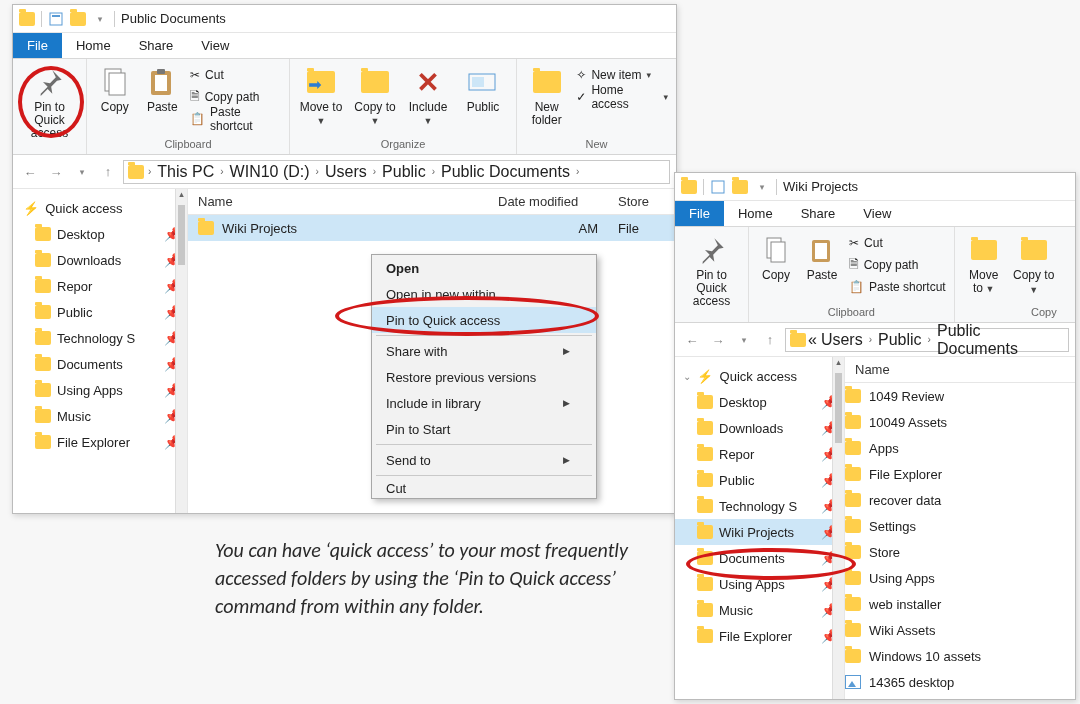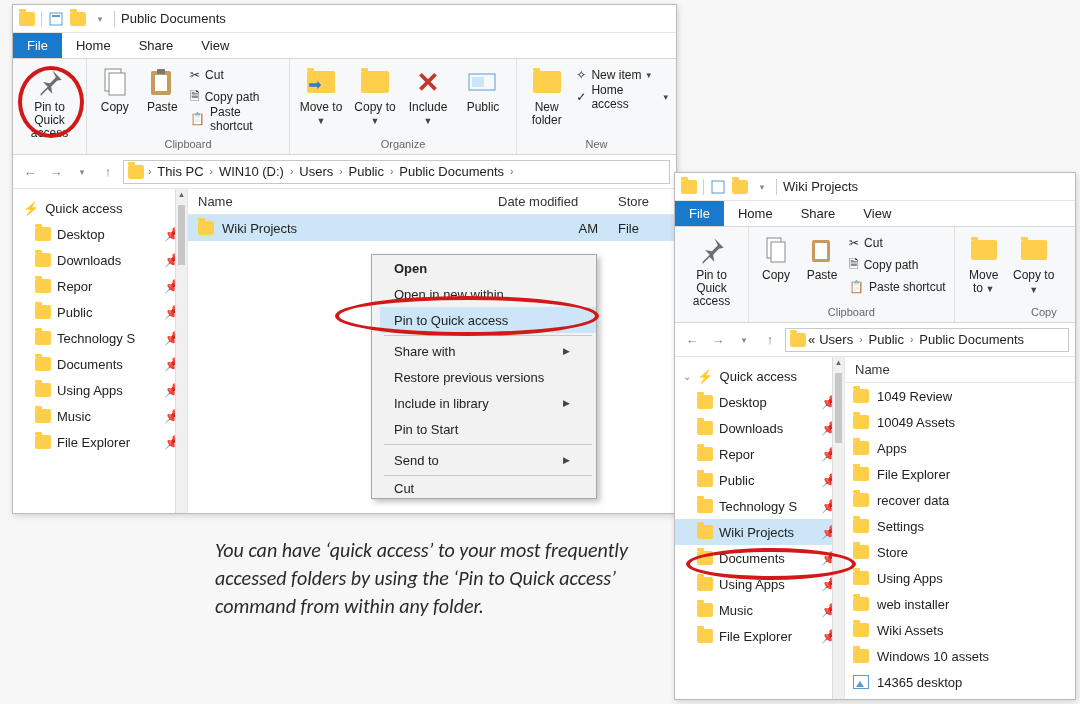--- a/index.html
+++ b/index.html
@@ -19,49 +19,49 @@
   .rgroup .row { display:flex; align-items:flex-start; gap:4px; flex:1;}
   .grouplabel { font-size:11px; color:#666; text-align:center; padding-top:2px; height:16px;}
   .vbtn { display:flex; flex-direction:column; align-items:center; justify-content:flex-start; width:62px; padding:2px; gap:2px; font-size:12px; text-align:center; line-height:13px;}
   .vbtn .big { width:34px; height:34px; display:flex; align-items:center; justify-content:center;}
   .smallstack { display:flex; flex-direction:column; gap:2px; padding:2px; font-size:12px;}
   .smallrow { display:flex; align-items:center; gap:5px; height:20px;}
   .tri { font-size:9px; color:#444;}
   .navrow { height:34px; display:flex; align-items:center; gap:4px; padding:2px 6px; background:#fff; border-bottom:1px solid #e6e6e6;}
   .navbtn { width:22px; height:22px; display:flex; align-items:center; justify-content:center; color:#777; }
   .addrbar { flex:1; height:24px; border:1px solid #c8c8c8; display:flex; align-items:center; gap:0; padding:0 4px; background:#fff;}
-  .crumb { display:flex; align-items:center; gap:3px; padding:0 2px; font-size:13px;}
+  .crumb { display:flex; align-items:center; gap:3px; padding:0 2px; font-size:16px;}
   .chv { color:#666; font-size:10px; padding:0 4px;}
   .body1 { display:flex; height:calc(100% - 28px - 26px - 96px - 34px); }
   .sidebar { width:175px; border-right:1px solid #e6e6e6; overflow:hidden; padding:6px 0; position:relative;}
   .sbitem { display:flex; align-items:center; gap:6px; height:26px; padding:0 6px 0 22px; font-size:13px;}
   .sbitem .pin { margin-left:auto; color:#777; font-size:13px;}
   .folder { width:16px; height:14px; background:#ffcf4b; border-radius:2px; position:relative; display:inline-block;}
   .folder::before{content:"";position:absolute;top:-3px;left:0;width:7px;height:3px;background:#ffcf4b;border-radius:1px 1px 0 0;}
   .filescol { flex:1; display:flex; flex-direction:column; }
   .colhdr { display:flex; height:26px; align-items:center; border-bottom:1px solid #e6e6e6; font-size:13px; color:#333;}
   .colhdr > div { padding:0 10px;}
   .row-item { display:flex; align-items:center; height:26px; font-size:13px; }
   .row-item.sel { background:#cde6f7; }
   .row-item > div { padding:0 10px;}
   
-  .ctx { position:absolute; background:#f2f2f2; border:1px solid #a7a7a7; box-shadow:3px 3px 6px rgba(0,0,0,.25); font-size:13px; z-index:20;padding-left:8px;}
+  .ctx { position:absolute; background:#f2f2f2; border:1px solid #a7a7a7; box-shadow:3px 3px 6px rgba(0,0,0,.25); font-size:13px; z-index:20;}
   .ctx-item { height:26px; display:flex; align-items:center; padding:0 26px 0 14px; white-space:nowrap; gap:30px; justify-content:space-between;}
   .ctx-sep { height:1px; background:#c9c9c9; margin:2px 4px;}
   .ctx-item.hl { background:#cde6f7;}
   .ctx-item.bold { font-weight:600;}
   
   .caption { position:absolute; left:215px; top:536px; width:420px; font-family: Calibri, "Segoe UI", sans-serif; font-style:italic; font-size:20px; line-height:28px; color:#2a2a2a;}
   
   #win2 { left:674px; top:172px; width:402px; height:528px; }
   #win2 .ribbon { height:96px;}
   #win2 .body2 { display:flex; height:calc(100% - 28px - 26px - 96px - 34px);}
   #win2 .sidebar2 { width:170px; border-right:1px solid #e6e6e6; padding:6px 0;}
   #win2 .filebox { flex:1; }
-  .fitem { display:flex; align-items:center; gap:8px; height:26px; padding:0 8px; font-size:13px;}
+  .fitem { display:flex; align-items:center; gap:8px; height:26px; padding:0 0; font-size:13px;}
   
   .redcirc { position:absolute; border:4px solid #d21919; border-radius:50%; pointer-events:none; z-index:30;}
   .redell  { position:absolute; border:4px solid #d21919; border-radius:50%/50%; pointer-events:none; z-index:30;}
   
   svg { display:block; }
   .qa-icon { color:#f0a500; }
   .grey { color:#888;}
 </style>
 </head>
 <body>

